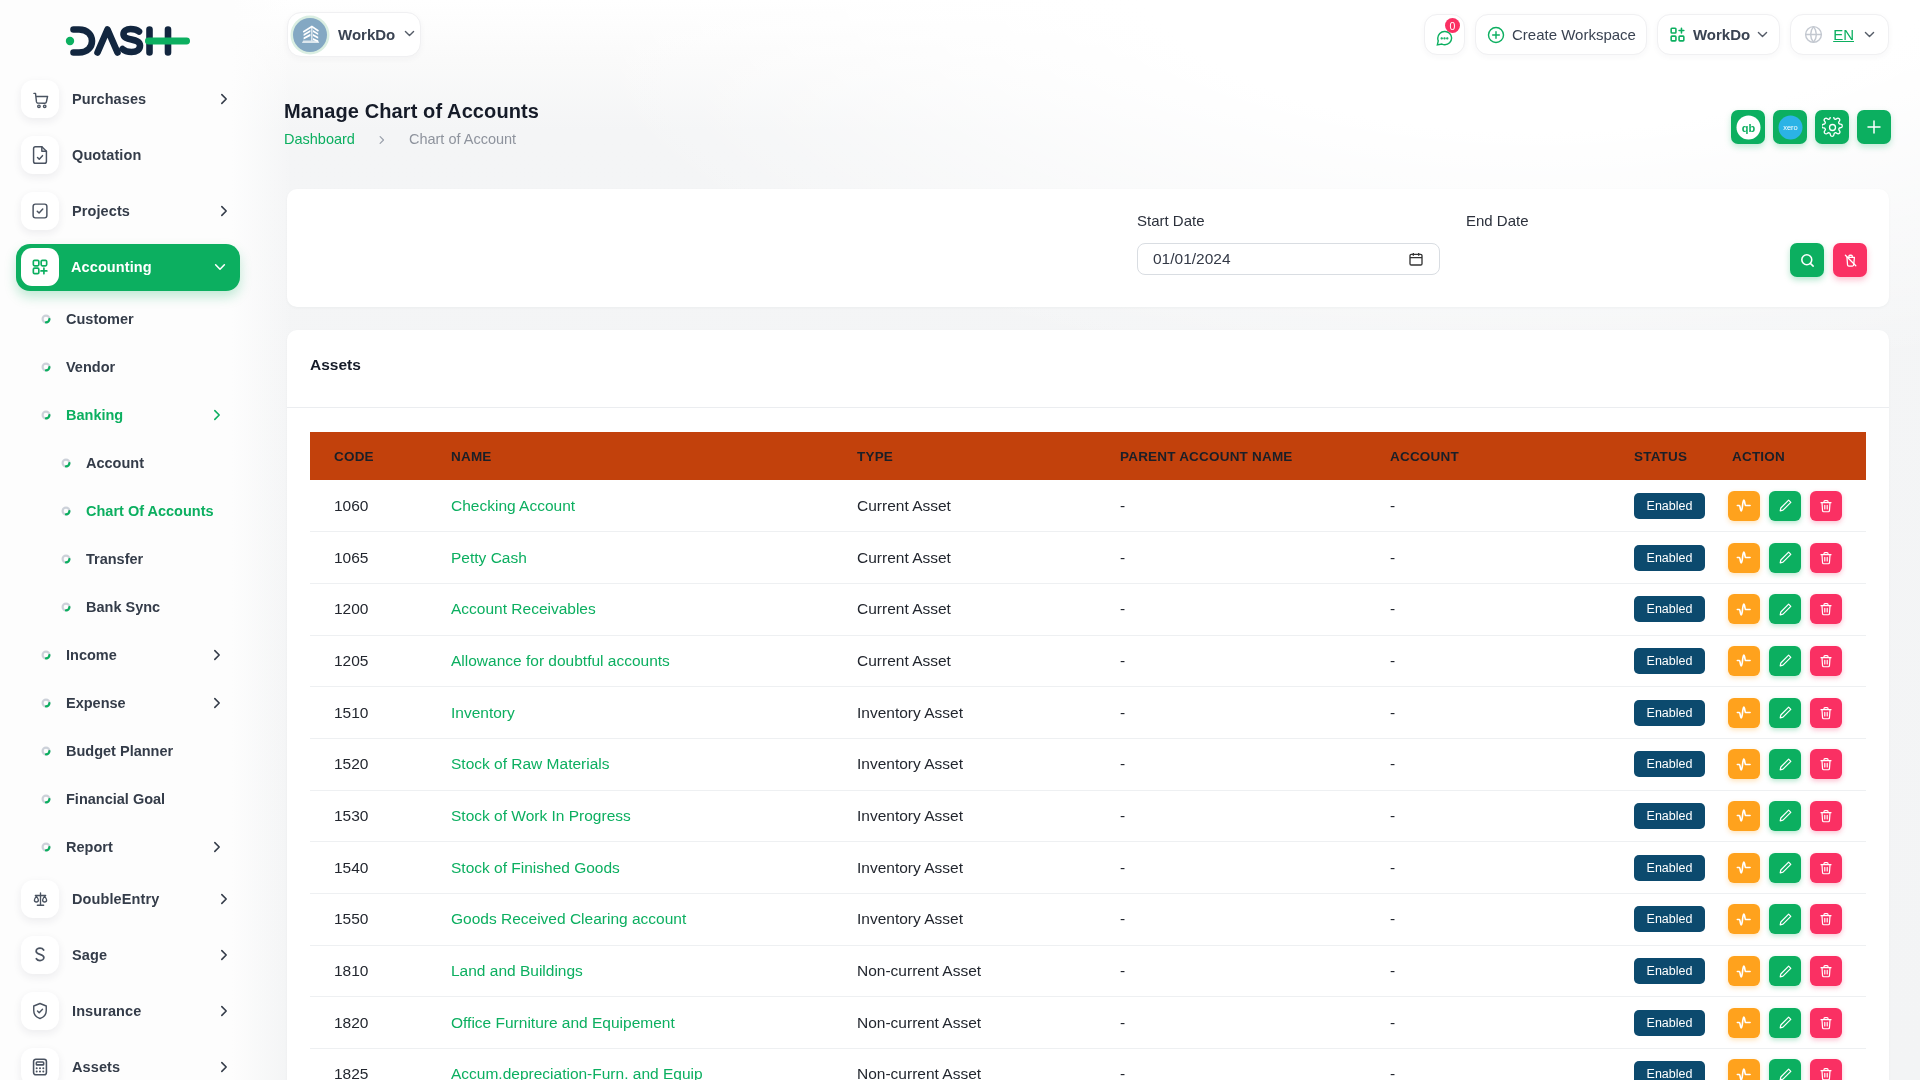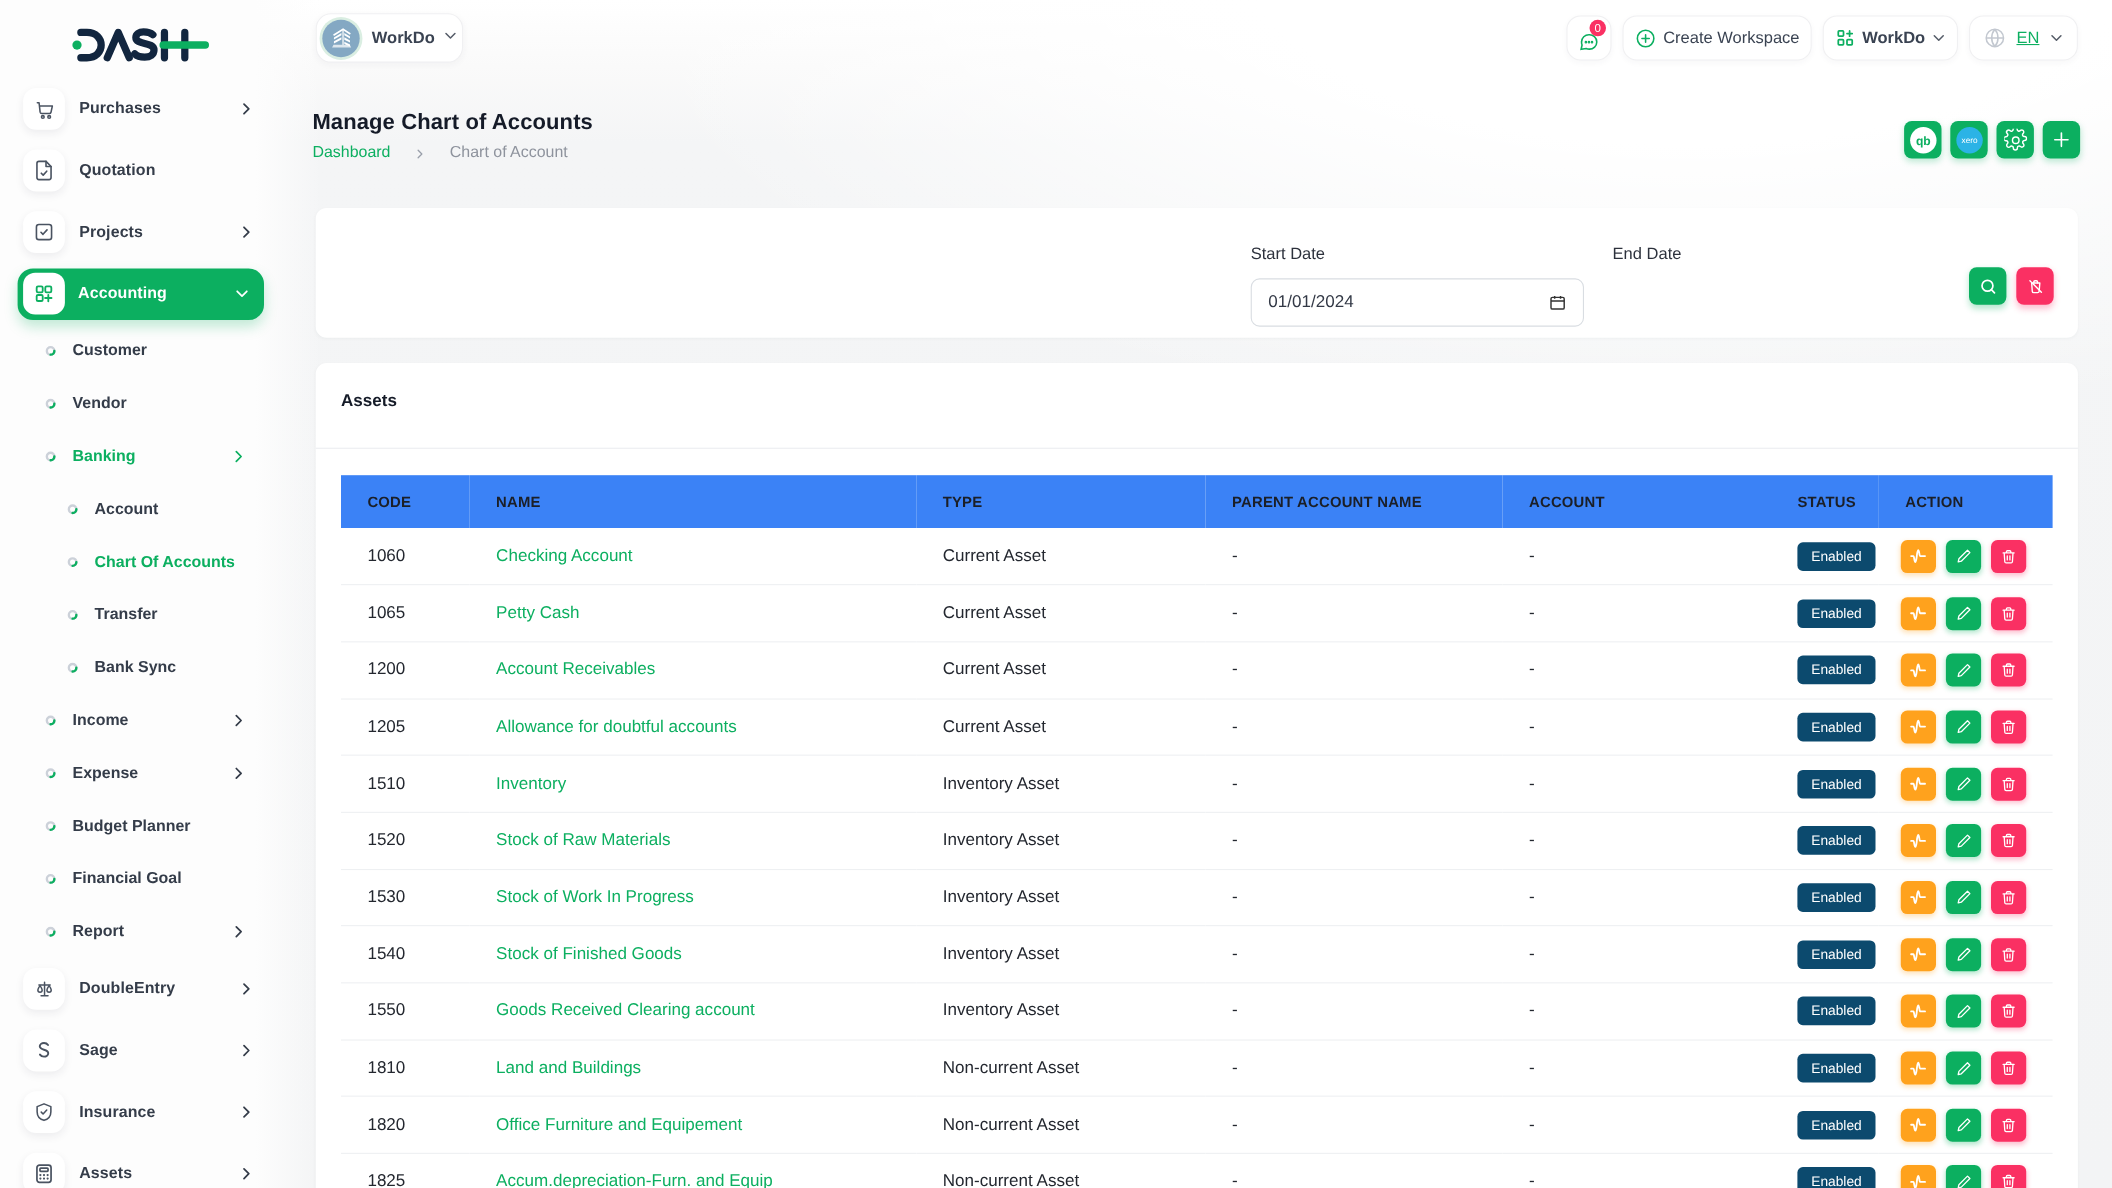--- a/index.html
+++ b/index.html
@@ -80,35 +80,35 @@
   .pagehead h1{font-size:20px;font-weight:700;color:#151b28;letter-spacing:.1px;}
   .crumbs{margin-top:8px;font-size:14.5px;display:flex;align-items:center;gap:21px;}
   .crumbs a{color:var(--green);text-decoration:none;}
   .crumbs .sep{display:flex;margin-top:1px;}
   .crumbs .cur{color:#8e939d;}
   .headbtns{position:absolute;left:1731px;top:110px;display:flex;gap:8px;}
   .gbtn{width:34px;height:34px;border-radius:7px;background:#0caf60;display:flex;align-items:center;justify-content:center;box-shadow:0 3px 6px rgba(12,175,96,.25);}
   
   .card{position:absolute;background:#fff;border-radius:10px;box-shadow:0 1px 3px rgba(30,40,60,.04);}
   .filtercard{left:287px;top:189px;width:1602px;height:118px;}
-  .fld{position:absolute;margin-top:10px;}
+  .fld{position:absolute;}
   .fld label{font-size:15px;color:#2c313c;font-weight:400;display:block;}
   .dateinput{
-    margin-top:14px;width:303px;height:44px;border:1px solid #d9dde2;border-radius:8px;
+    margin-top:14px;width:303px;height:32px;border:1px solid #d9dde2;border-radius:8px;
     display:flex;align-items:center;padding:0 15px;font-size:15.5px;color:#333946;background:#fff;
   }
   .dateinput .val{flex:1;}
   .sq{width:34px;height:34px;border-radius:7px;display:flex;align-items:center;justify-content:center;}
   
   .tablecard{left:287px;top:330px;width:1602px;height:900px;}
   .tablecard .title{padding:26px 23px 0;font-size:15.5px;font-weight:700;color:#151b28;}
   .tablecard .divider{margin-top:33px;height:1px;background:#ebedf0;}
   table.grid{border-collapse:collapse;margin:24px 23px 0;width:1556px;table-layout:fixed;}
   table.grid th{
-    background:#3b82f6;font-size:13.5px;font-weight:700;color:#1b1f27;text-align:left;
+    background:#c2410c;font-size:13.5px;font-weight:700;color:#1b1f27;text-align:left;
     height:48px;padding:0 24px;letter-spacing:.2px;
   }
   table.grid td{
     font-size:15.5px;color:#23272f;height:51.7px;padding:0 24px;
     border-bottom:1px solid #eef0f2;
   }
   table.grid td.name{color:var(--green);}
   .enb{display:inline-block;width:71px;height:26px;border-radius:5px;background:#0c4a6e;color:#fff;
     font-size:12.5px;text-align:center;line-height:26px;}
   .acts{display:flex;gap:9px;margin-left:-4px;}

